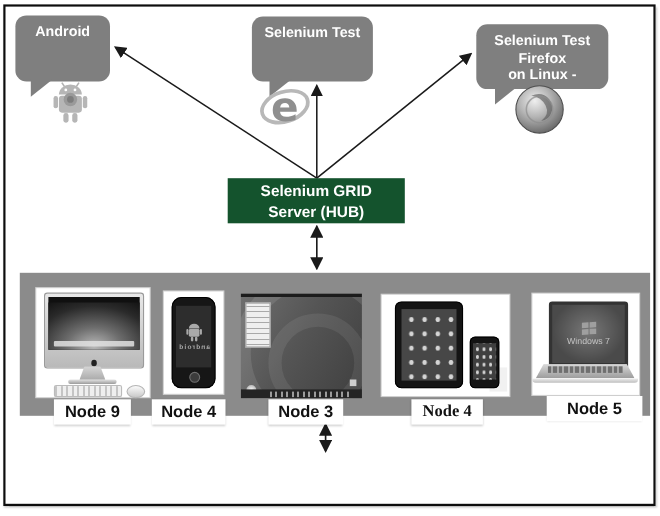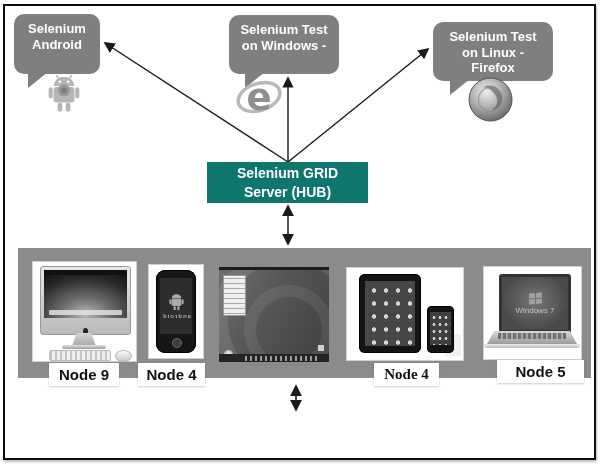--- a/index.html
+++ b/index.html
@@ -27,21 +27,21 @@
   #bubble-ie .tail{left:16px;}
   #bubble-firefox{left:433px;top:22px;width:120px;height:59px;}
   #bubble-firefox .tail{left:17px;}
   
   .topicon{position:absolute;}
   #icon-android{left:45px;top:74px;width:38px;height:39px;}
   #icon-ie{left:235px;top:75px;width:48px;height:45px;}
   #icon-firefox{left:467px;top:77px;width:47px;height:45px;}
   
   #hub{
-    position:absolute;left:207px;top:162px;width:161px;height:41px;background:#0f766e;
+    position:absolute;left:207px;top:162px;width:161px;height:41px;background:#14532d;
     color:#fff;font-weight:bold;font-size:14px;line-height:19px;text-align:center;
     padding-top:2px;box-sizing:border-box;
   }
   
   #arrows{position:absolute;left:0;top:0;width:600px;height:469px;pointer-events:none;}
   
   #band{position:absolute;left:18px;top:248px;width:573px;height:130px;background:#8b8b8b;}
   .card{position:absolute;background:#fff;box-shadow:0 0 0 1px rgba(255,255,255,.6);}
   #card-n1{left:33px;top:262px;width:103px;height:99px;}
   #card-n2{left:149px;top:265px;width:54px;height:93px;}
@@ -148,33 +148,31 @@
     </defs>
     <line x1="288" y1="162" x2="105" y2="43" stroke="#1a1a1a" stroke-width="1.4" marker-end="url(#ah)"></line>
     <line x1="288" y1="162" x2="288" y2="78" stroke="#1a1a1a" stroke-width="1.4" marker-end="url(#ah)"></line>
     <line x1="288" y1="162" x2="428" y2="49" stroke="#1a1a1a" stroke-width="1.4" marker-end="url(#ah)"></line>
     <line x1="288" y1="206" x2="288" y2="244" stroke="#1a1a1a" stroke-width="1.5" marker-start="url(#ah)" marker-end="url(#ah)"></line>
     <line x1="296" y1="386" x2="296" y2="410" stroke="#1a1a1a" stroke-width="1.5" marker-start="url(#ah)" marker-end="url(#ah)"></line>
   </svg>
 
   <div class="bubble" id="bubble-android">
     <div class="tail"></div>
-    <div>Selenium</div>
     <div>Android</div>
   </div>
   <div class="bubble" id="bubble-ie">
     <div class="tail"></div>
     <div>Selenium Test</div>
-    <div>on Windows -</div>
   </div>
   <div class="bubble" id="bubble-firefox">
     <div class="tail"></div>
     <div>Selenium Test</div>
+    <div>Firefox</div>
     <div>on Linux -</div>
-    <div>Firefox</div>
   </div>
 
   <svg id="icon-android" class="topicon" viewBox="0 0 24 28">
     <g stroke="#b2b2b2" stroke-width="1">
       <line x1="8.2" y1="3.5" x2="6.4" y2="0.8"></line>
       <line x1="15.8" y1="3.5" x2="17.6" y2="0.8"></line>
     </g>
     <path d="M4.5,8.6 a7.5,6.6 0 0 1 15,0 z" fill="#b6b6b6"></path>
     <circle cx="9" cy="5.6" r="0.9" fill="#fff"></circle>
     <circle cx="15" cy="5.6" r="0.9" fill="#fff"></circle>
@@ -276,16 +274,17 @@
       </div>
       <div class="win-text">Windows 7</div>
     </div>
     <div class="laptop-base"></div>
     <div class="laptop-keys"></div>
     <div class="laptop-front"></div>
   </div>
 
   <div class="nodelabel" id="label-n1">Node 9</div>
   <div class="nodelabel" id="label-n2">Node 4</div>
+  <div class="nodelabel" id="label-n3">Node 3</div>
   <div class="nodelabel" id="label-n4">Node 4</div>
   <div class="nodelabel" id="label-n5">Node 5</div>
 
 </div>
 
 </body></html>

